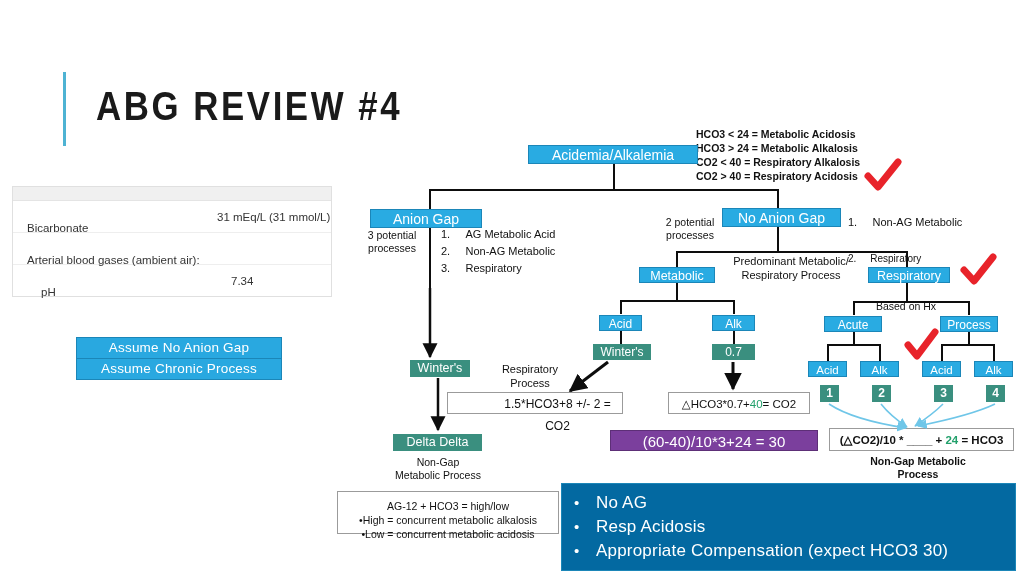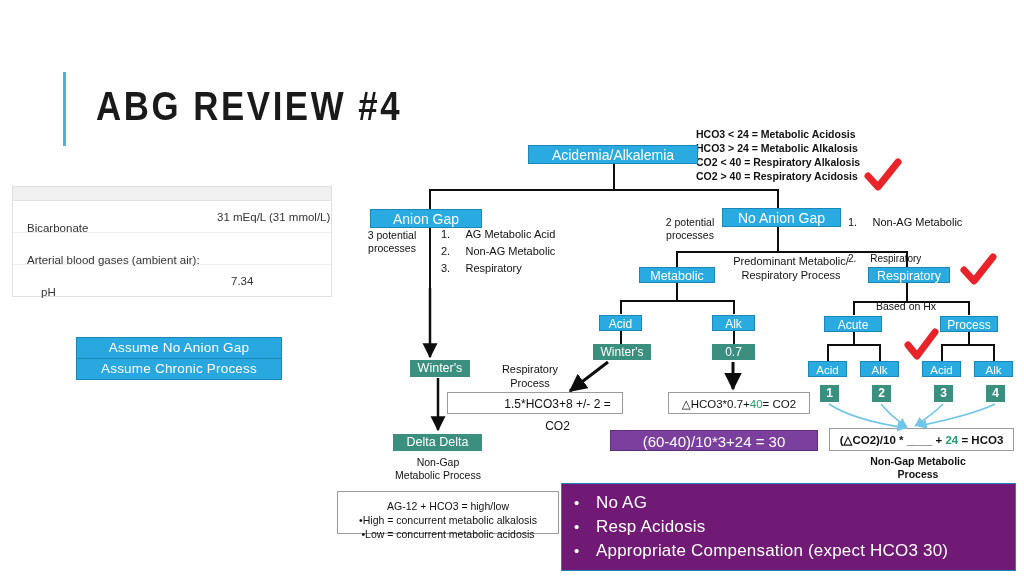--- a/index.html
+++ b/index.html
@@ -52,21 +52,21 @@
 
   .green{color:#22a06b;}
 
   
   .ln{position:absolute;background:#0d0d0d;}
   .vl{width:2px;}
   .hl{height:2px;}
 
   
   .concl{position:absolute;left:561px;top:483px;width:453px;height:86px;
-         background:#701a75;border:1px solid #1b86b8;color:#fff;}
+         background:#0369a1;border:1px solid #1b86b8;color:#fff;}
   .concl ul{margin:0;padding:7px 0 0 34px;list-style:none;}
   .concl li{position:relative;font-size:17px;line-height:24px;letter-spacing:.2px;}
   .concl li:before{content:"\2022";position:absolute;left:-22px;font-size:15px;}
 
   svg.overlay{position:absolute;left:0;top:0;width:1024px;height:576px;pointer-events:none;}
 </style>
 </head>
 <body>
 
 <div class="stage">

